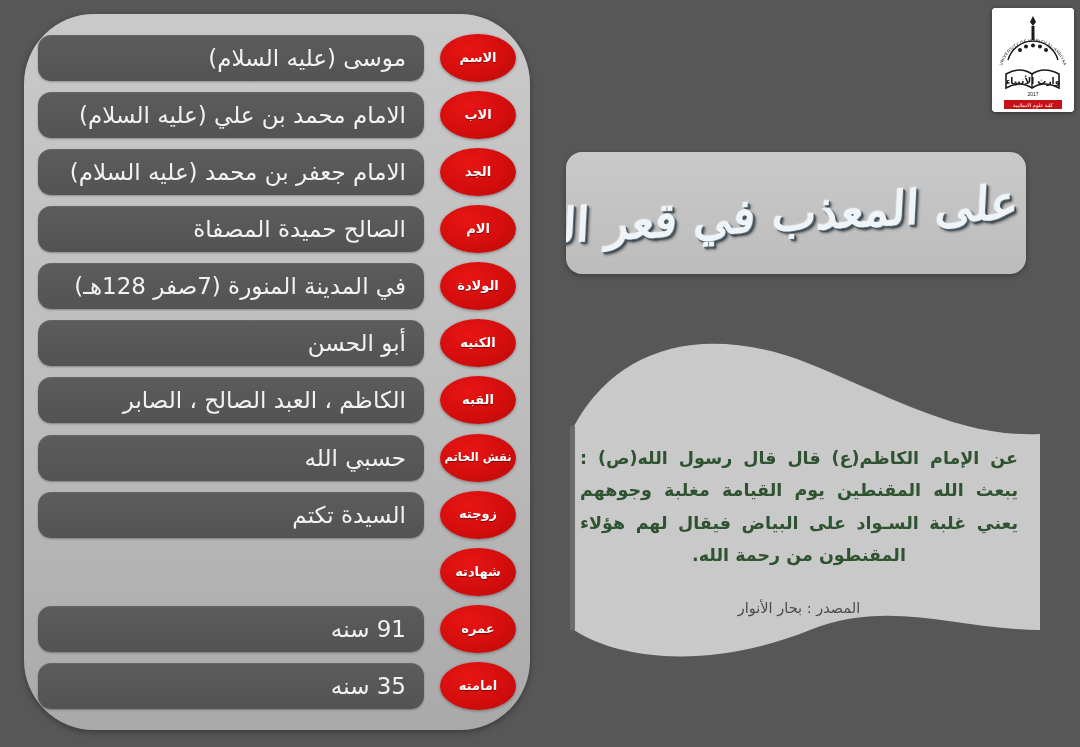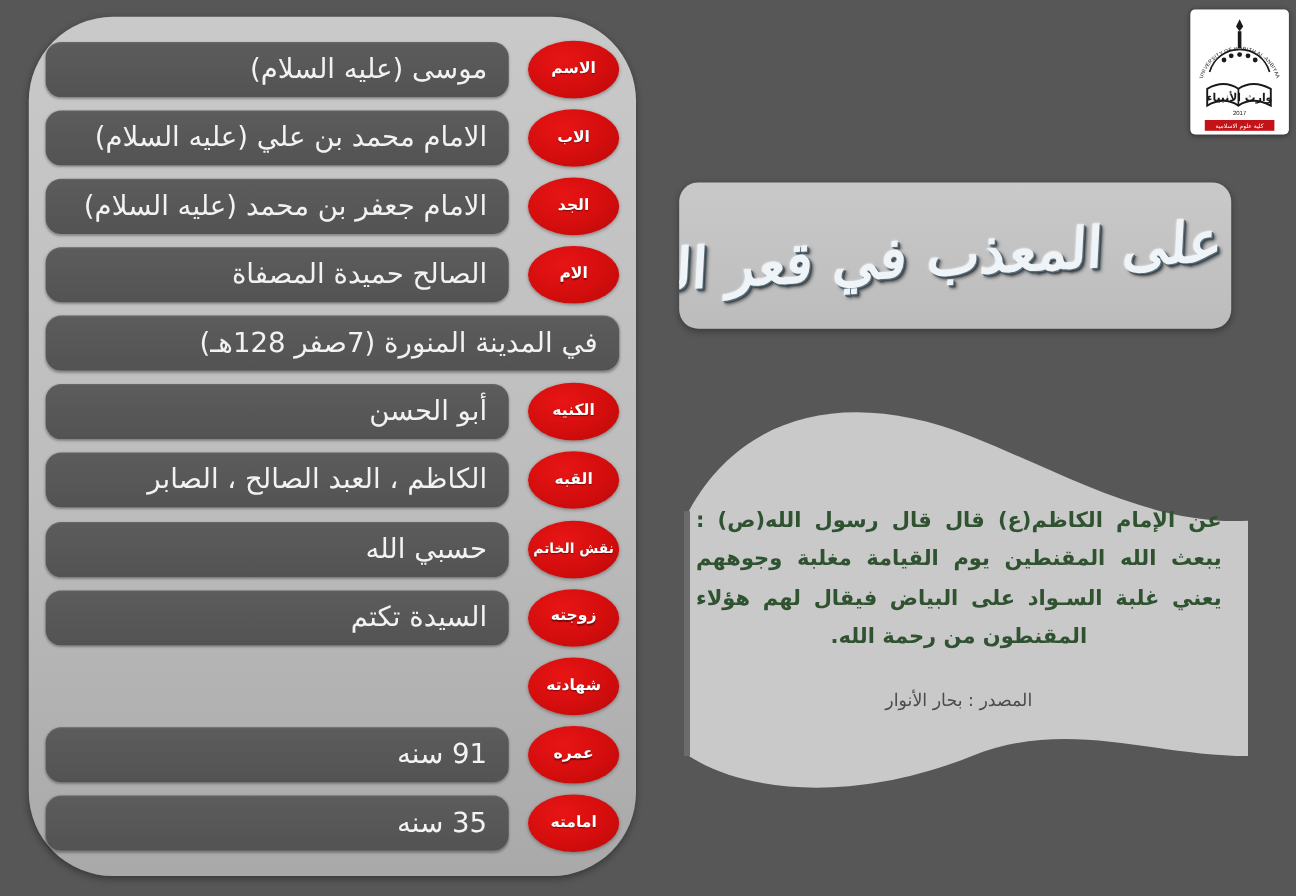--- a/index.html
+++ b/index.html
@@ -66,21 +66,21 @@
       3px 3px 3px rgba(0,0,0,.55),
       0 0 2px #ffffff;
     white-space:nowrap;
   }
   
   #hadith-flag{
     position:absolute;left:560px;top:330px;width:480px;height:390px;
   }
   #hadith-flag svg{position:absolute;inset:0;width:100%;height:100%;}
   #hadith-body{
-    position:absolute;left:20px;right:22px;top:88px;
+    position:absolute;left:20px;right:22px;top:112px;
     text-align:center;
   }
   #hadith-text{
     color:#2f5230;font-size:17.5px;font-weight:bold;line-height:1.85;
     text-align:justify;text-align-last:center;
     direction:rtl;
   }
   #hadith-source{
     margin-top:28px;color:#4b4b4b;font-size:14.5px;
     text-align:center;direction:rtl;
@@ -115,20 +115,21 @@
       <div class="row-label">الجد</div>
       <div class="row-value">الامام جعفر بن محمد (عليه السلام)</div>
     </div>
 
     <div class="row">
       <div class="row-label">الام</div>
       <div class="row-value">الصالح حميدة المصفاة</div>
     </div>
 
     <div class="row">
+      <div class="row-label">الولادة</div>
       <div class="row-value">في المدينة المنورة (7صفر 128هـ)</div>
     </div>
 
     <div class="row">
       <div class="row-label">الكنيه</div>
       <div class="row-value">أبو الحسن</div>
     </div>
 
     <div class="row">
       <div class="row-label">القبه</div>

